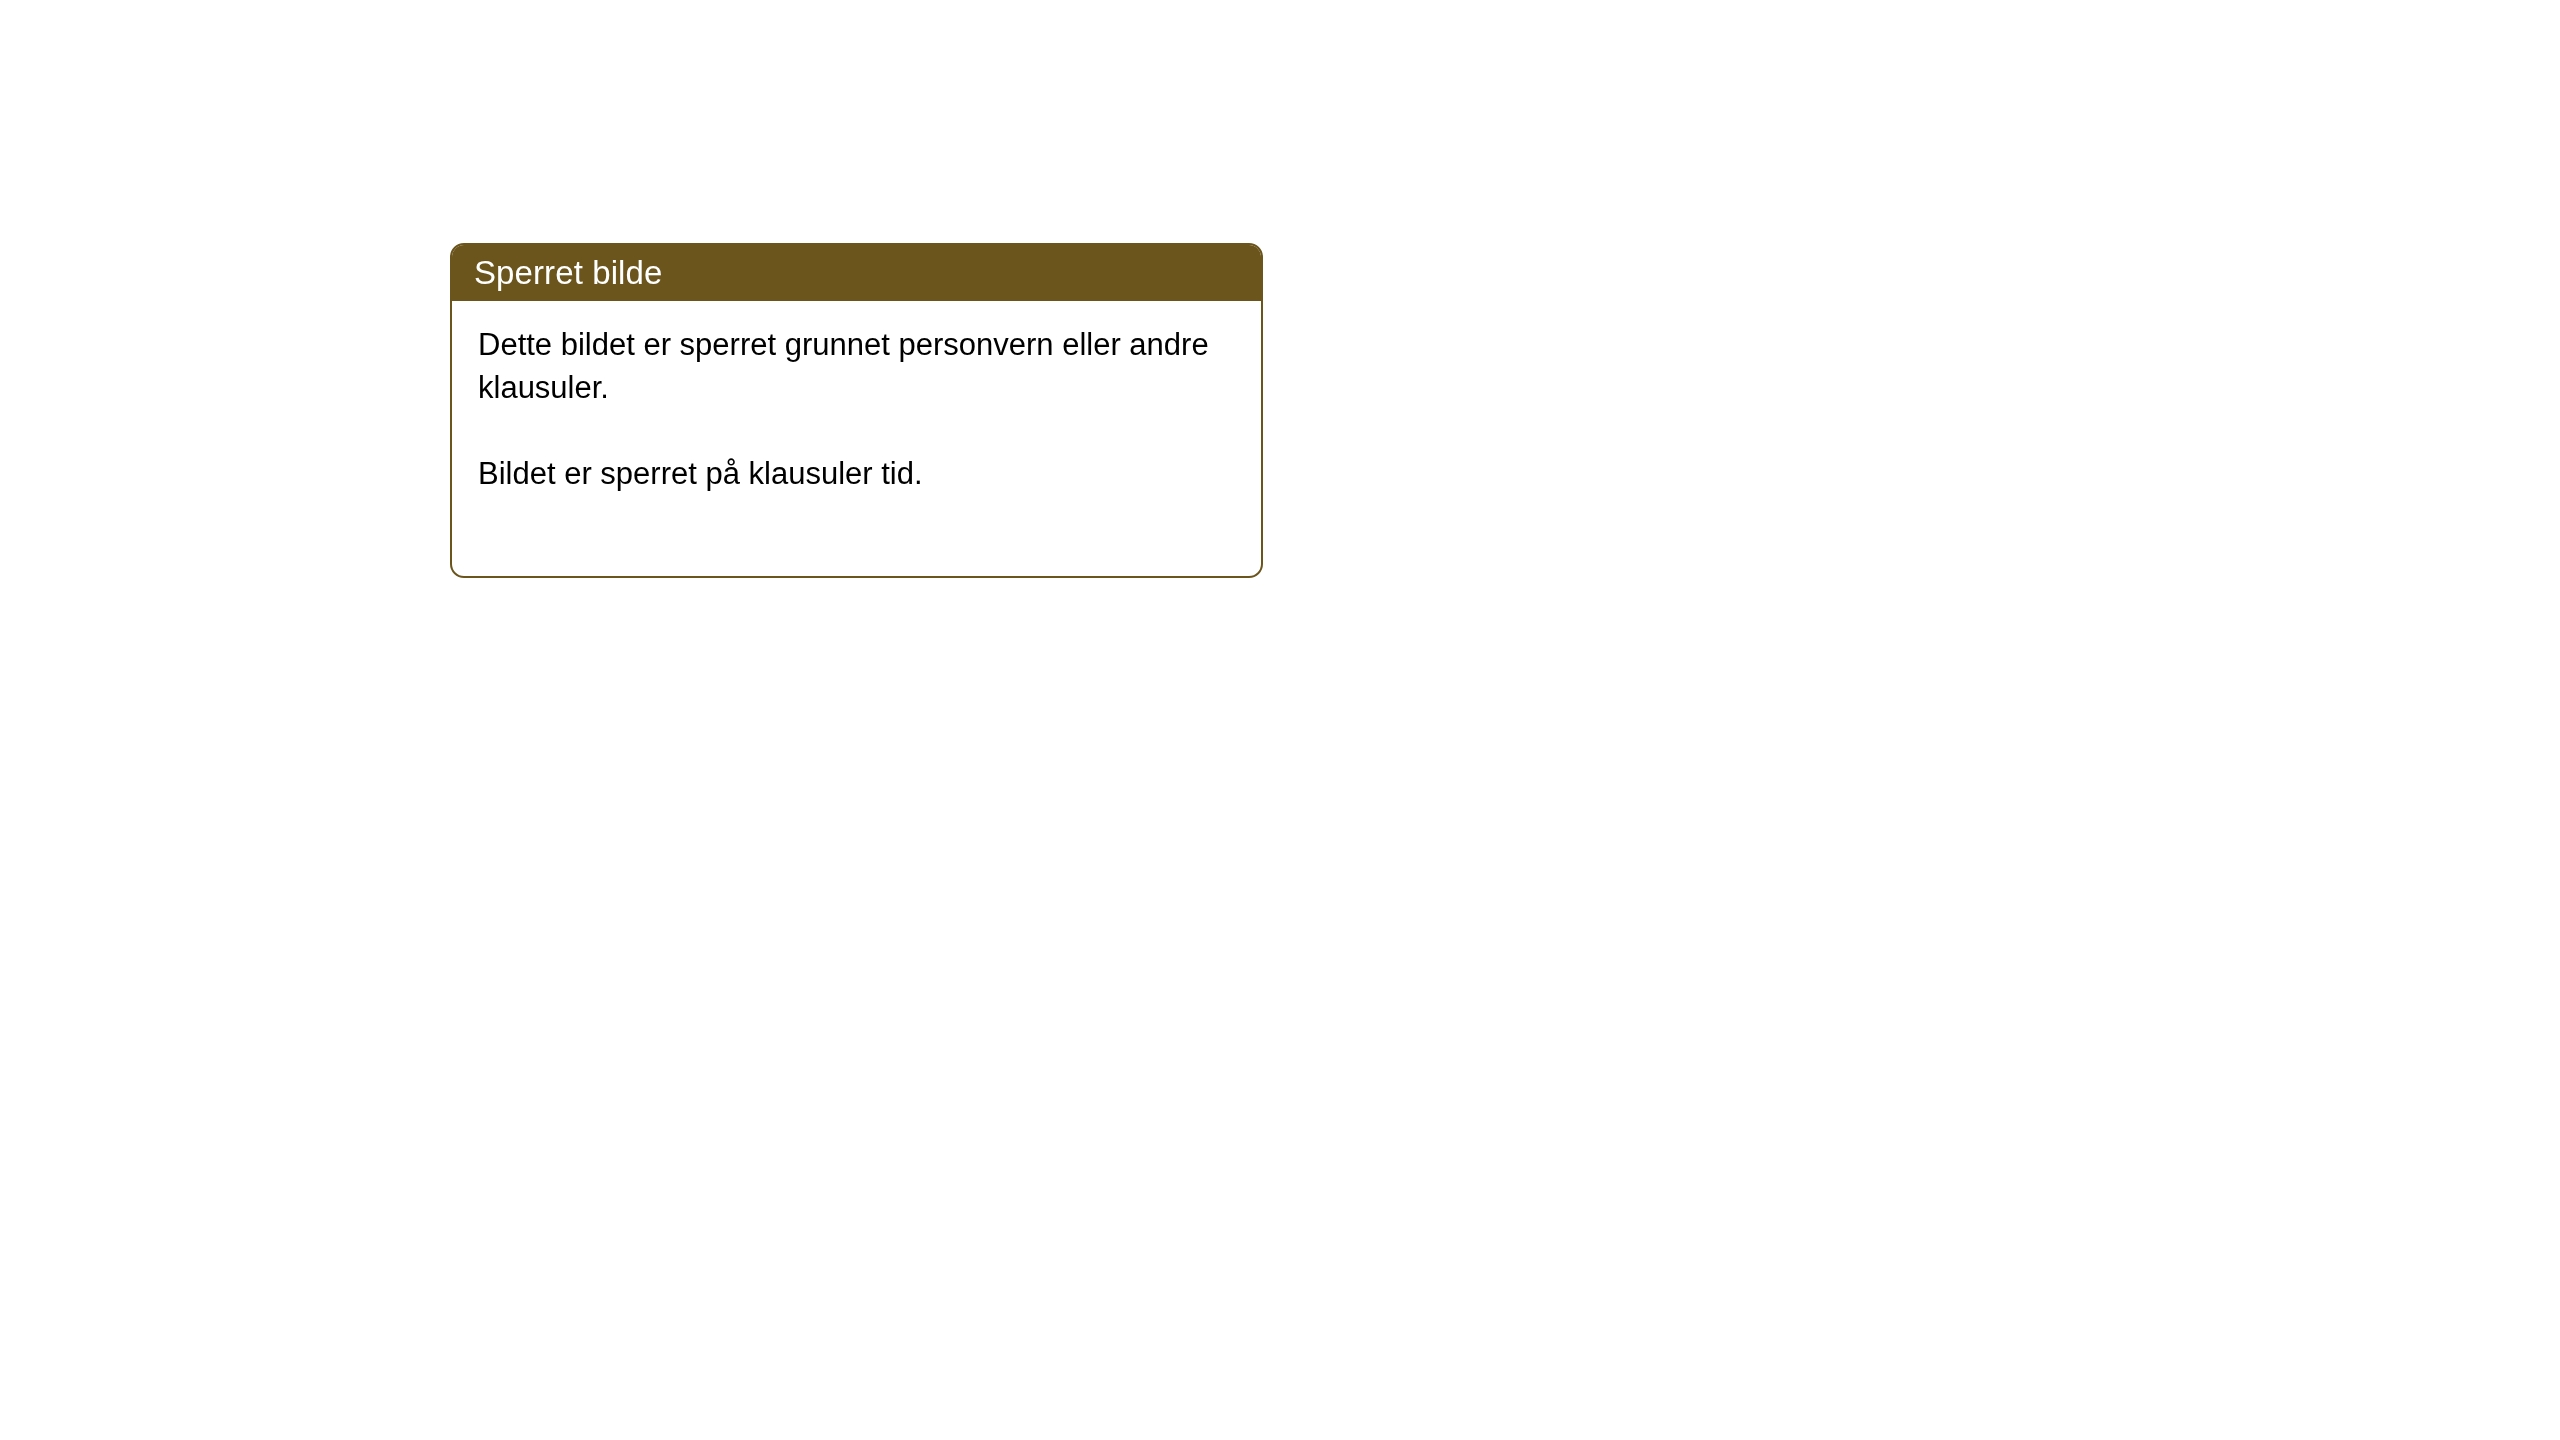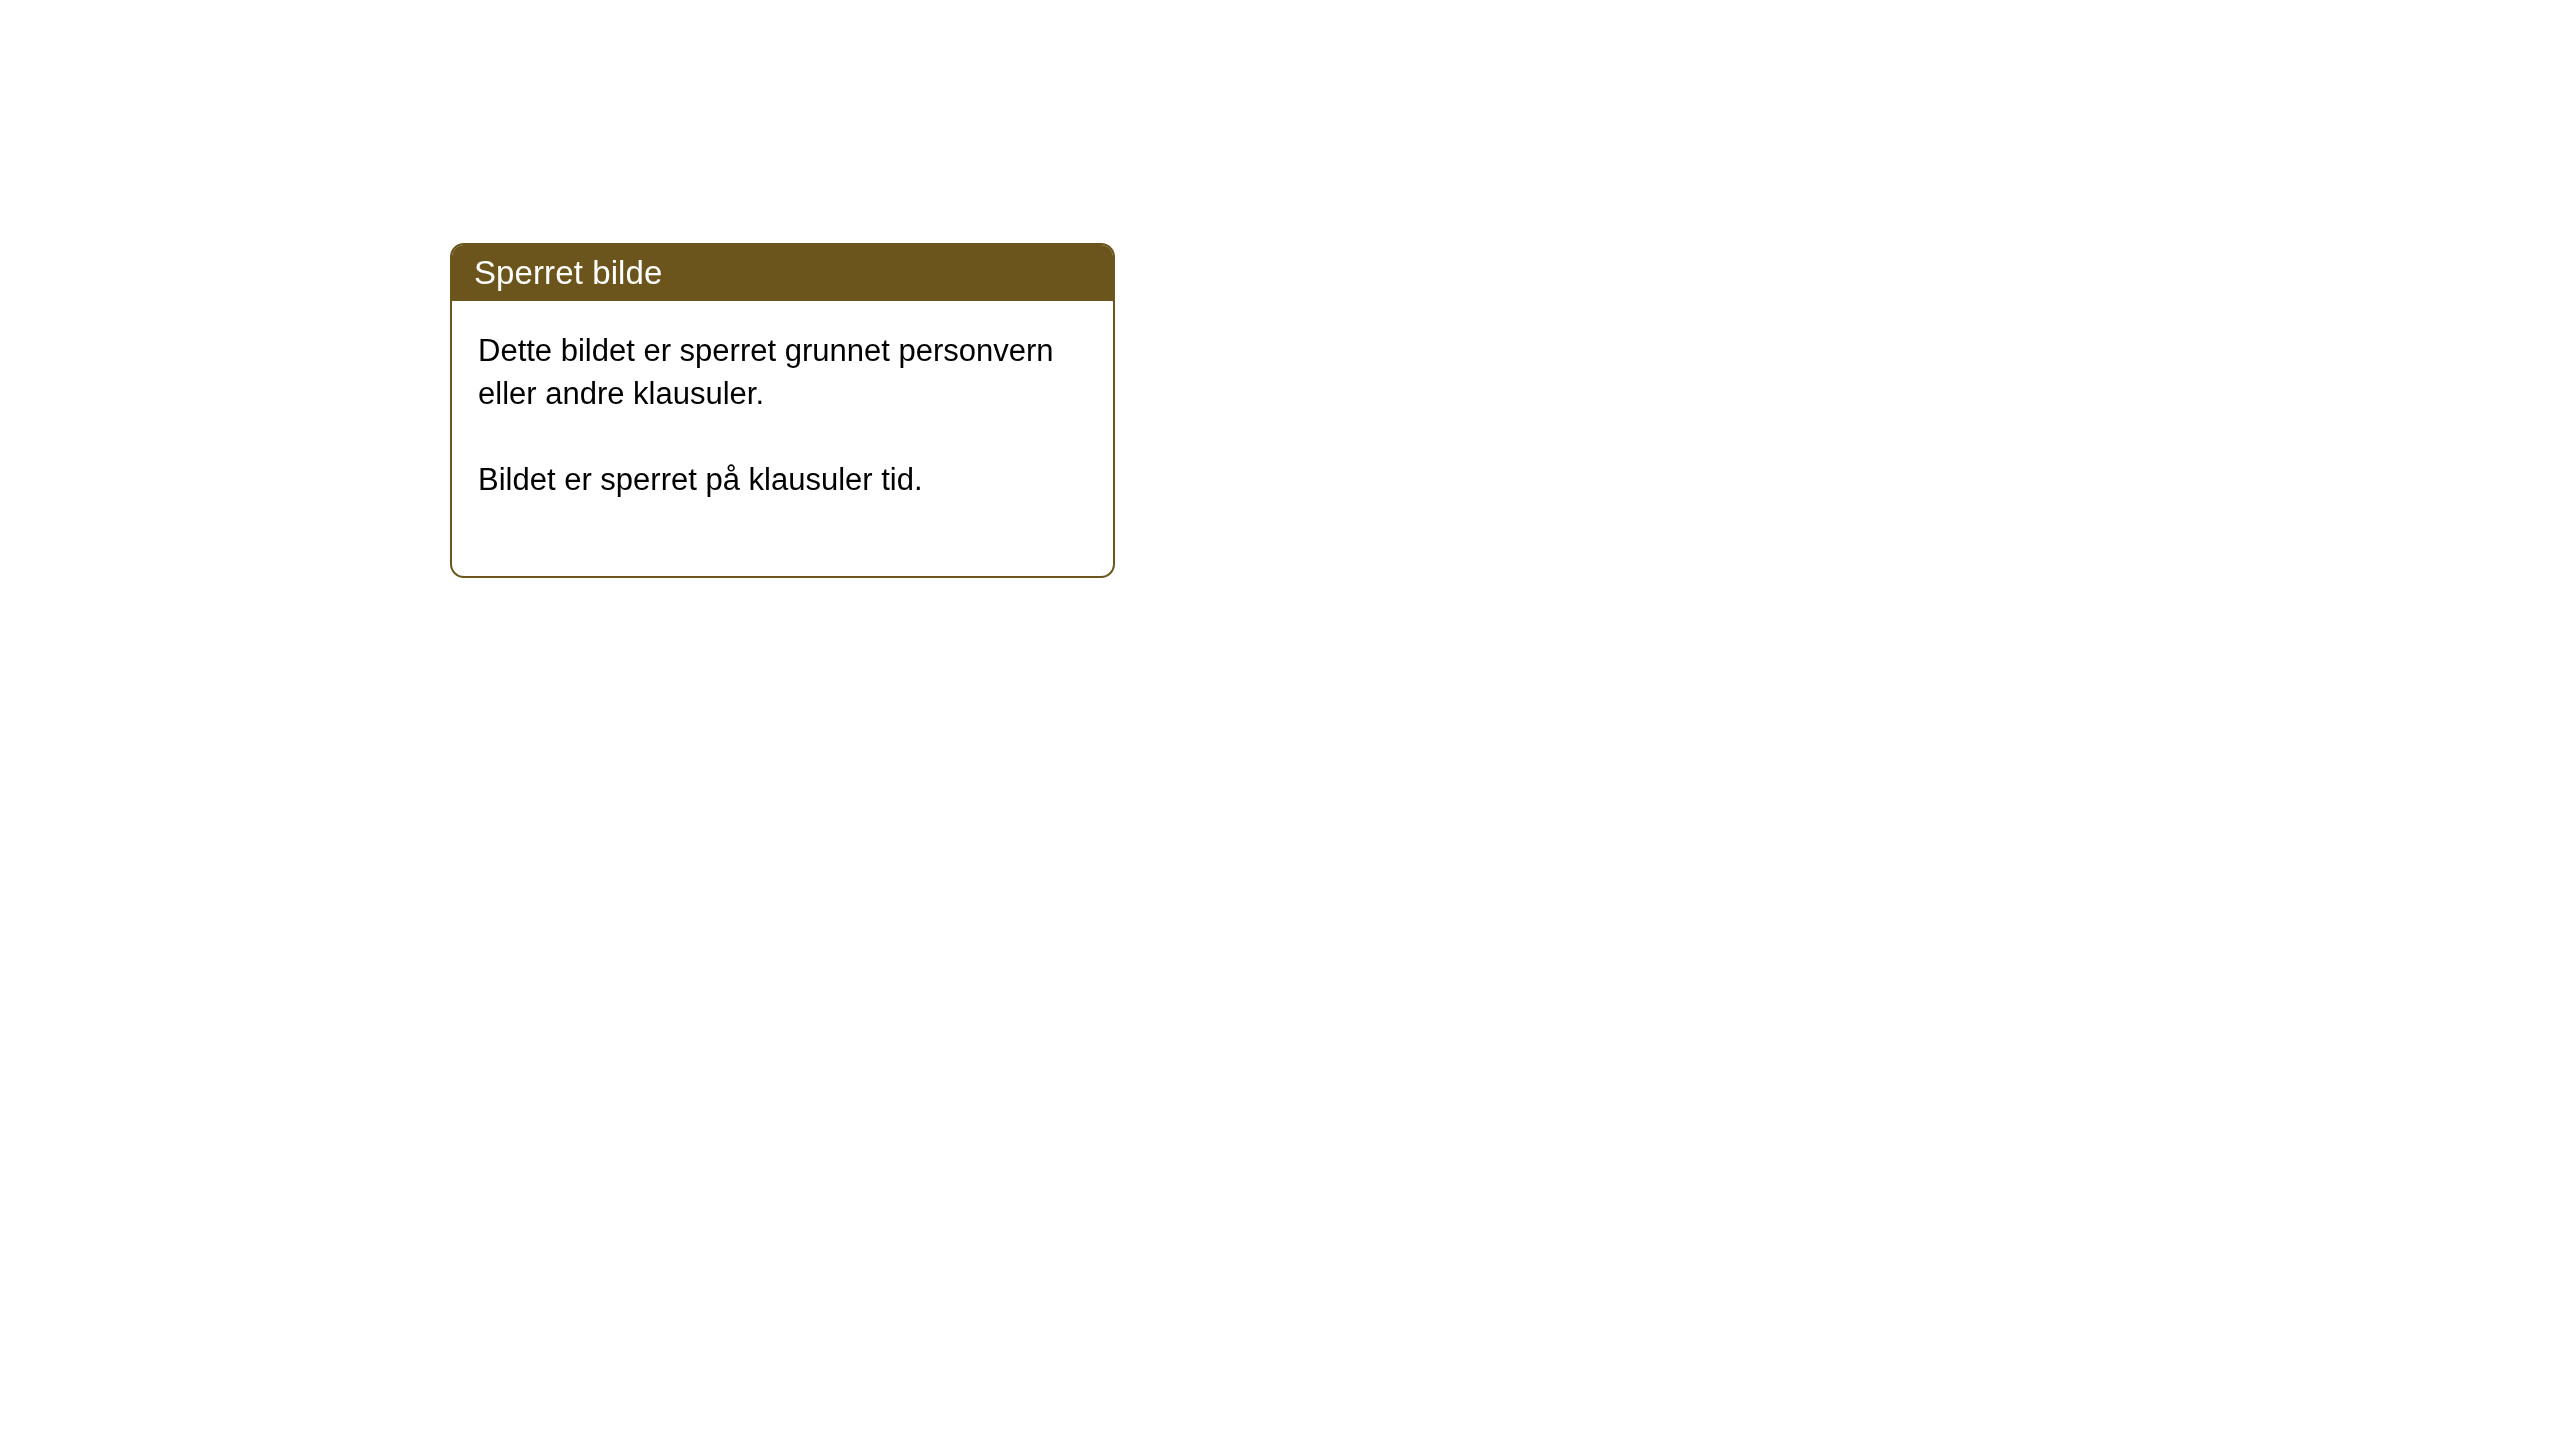--- a/index.html
+++ b/index.html
@@ -21,21 +21,21 @@
     position: absolute;
     left: 450px;
     top: 243px;
     display: flex;
     flex-direction: row;
     align-items: flex-start;
     gap: 55px;
   }
 
   .notice-card {
-    width: 665px;
+    width: 813px;
     height: 335px;
     box-sizing: border-box;
     background: #ffffff;
     border: 2px solid #6b551c;
     border-radius: 14px;
     display: flex;
     flex-direction: column;
     overflow: hidden;
   }
 
@@ -55,21 +55,21 @@
     color: #ffffff;
     font-size: 33px;
     font-weight: normal;
     line-height: 1;
     letter-spacing: 0.1px;
     white-space: nowrap;
   }
 
   .card-body {
     flex: 1;
-    padding: 28px 26px 0 26px;
+    padding: 22px 26px 0 26px;
     box-sizing: border-box;
   }
 
   .body-paragraph {
     color: #000000;
     font-size: 31px;
     line-height: 43px;
     margin: 0;
     max-width: 760px;
   }

